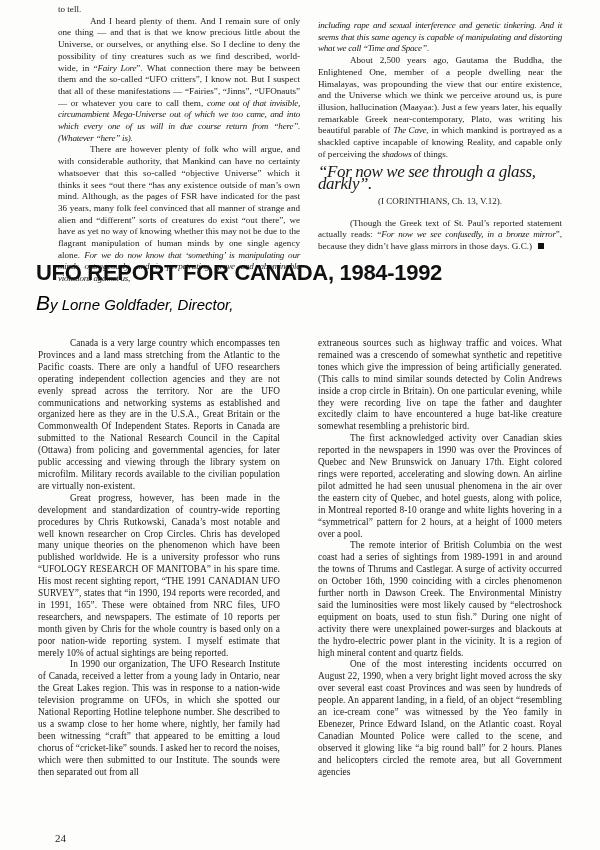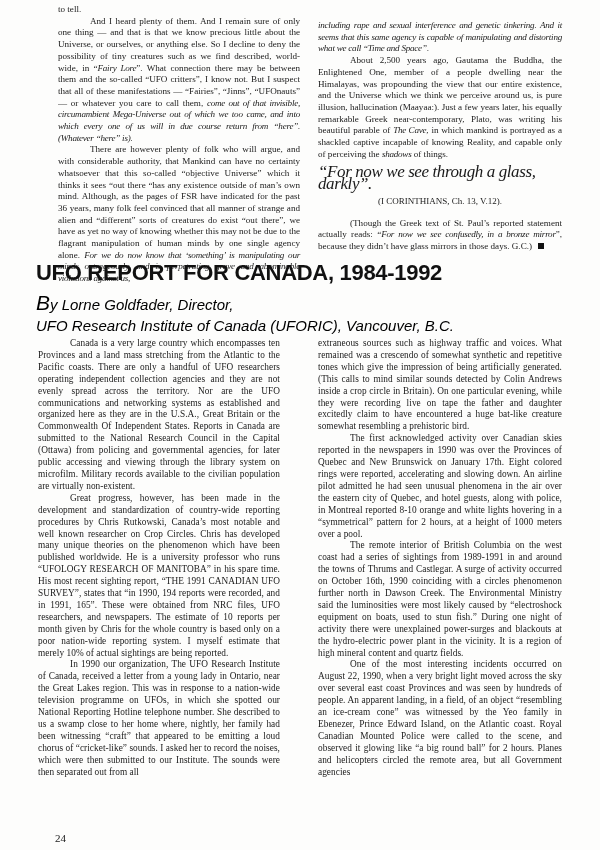--- a/index.html
+++ b/index.html
@@ -46,21 +46,20 @@
     </div>
   <div class="quote">“For now we see through a glass, darkly”.</div>
   <div class="cite">(I CORINTHIANS, Ch. 13, V.12).</div>
   <p class="ind" id="closing-note"><span>(Though the Greek text of St. Paul’s reported statement actually reads: “</span><span class="ital">For now we see confusedly, in a bronze mirror</span><span>”, because they didn’t have glass mirrors in those days.    G.C.)</span><span class="sq"></span></p>
 </div>
 
 <div class="headline">UFO REPORT FOR CANADA, 1984-1992</div>
 
 <div class="byline">
   <div><span class="big-b">B</span><span>y Lorne Goldfader, Director,</span></div>
-  <div>UFO Research Institute of Canada (UFORIC), Vancouver, B.C.</div>
 </div>
 
 <div class="col body-col bottom-left">
   <p class="ind">Canada is a very large country which encompasses ten Provinces and a land mass stretching from the Atlantic to the Pacific coasts.   There are only a handful of UFO researchers operating independent collection agencies and they are not evenly spread across the territory.   Nor are the UFO communications and networking systems as established and organized here as they are in the U.S.A., Great Britain or the Commonwealth Of Independent States.   Reports in Canada are submitted to the National Research Council in the Capital (Ottawa) from policing and governmental agencies, for later public accessing and viewing through the library system on microfilm.   Military records available to the civilian population are virtually non-existent.</p>
   <p class="ind">Great progress, however, has been made in the development and standardization of country-wide reporting procedures by Chris Rutkowski, Canada’s most notable and well known researcher on Crop Circles. Chris has developed many unique theories on the phenomenon which have been published worldwide. He is a university professor who runs “UFOLOGY RESEARCH OF MANITOBA” in his spare time.   His most recent sighting report, “THE 1991 CANADIAN UFO SURVEY”, states that “in 1990, 194 reports were recorded, and in 1991, 165”.   These were obtained from NRC files, UFO researchers, and newspapers.   The estimate of 10 reports per month given by Chris for the whole country is based only on a poor nation-wide reporting system.   I myself estimate that merely 10% of actual sightings are being reported.</p>
   <p class="ind">In 1990 our organization, The UFO Research Institute of Canada, received a letter from a young lady in Ontario, near the Great Lakes region.   This was in response to a nation-wide television programme on UFOs, in which she spotted our National Reporting Hotline telephone number.   She described to us a swamp close to her home where, nightly, her family had been witnessing “craft” that appeared to be emitting a loud chorus of “cricket-like” sounds.   I asked her to record the noises, which were then submitted to our Institute.   The sounds were then separated out from all</p>
 </div>
 
 <div class="col body-col bottom-right">
   <p>extraneous sources such as highway traffic and voices. What remained was a crescendo of somewhat synthetic and repetitive tones which give the impression of being artificially generated.   (This calls to mind similar sounds detected by Colin Andrews inside a crop circle in Britain). On one particular evening, while they were recording live on tape the father and daughter excitedly claim to have encountered a huge bat-like creature somewhat resembling a prehistoric bird.</p>

